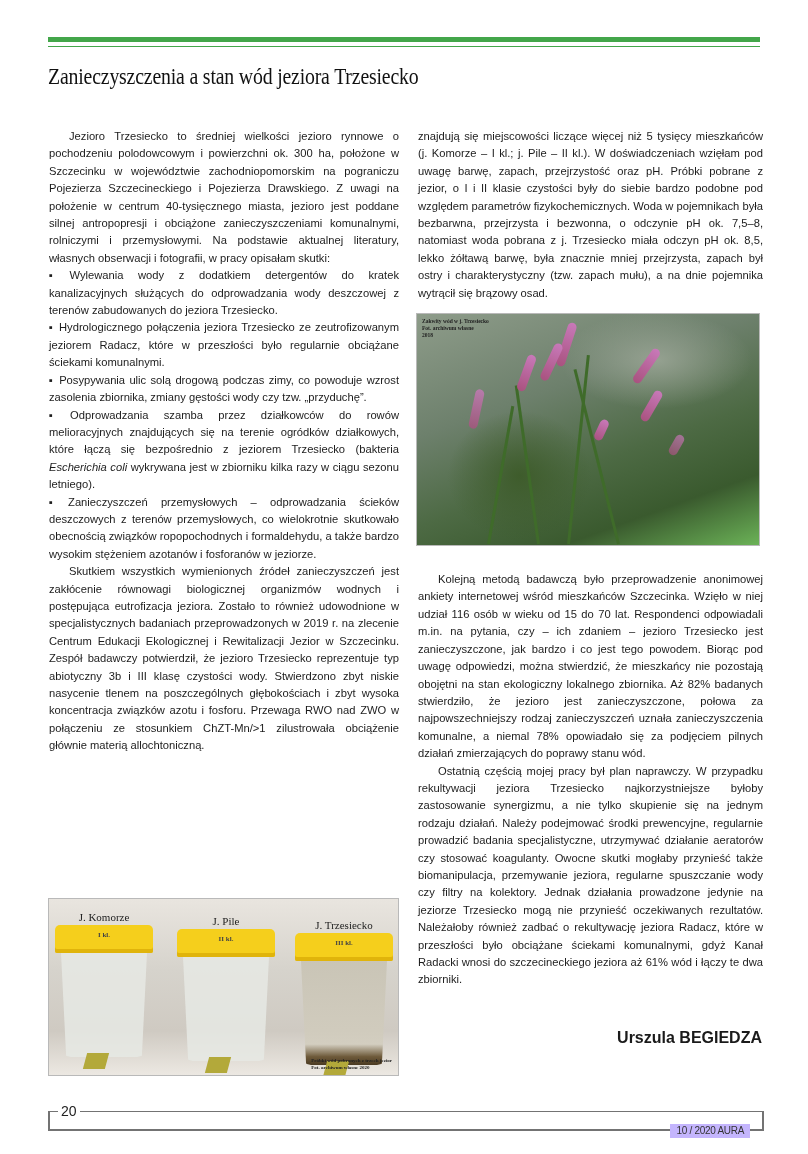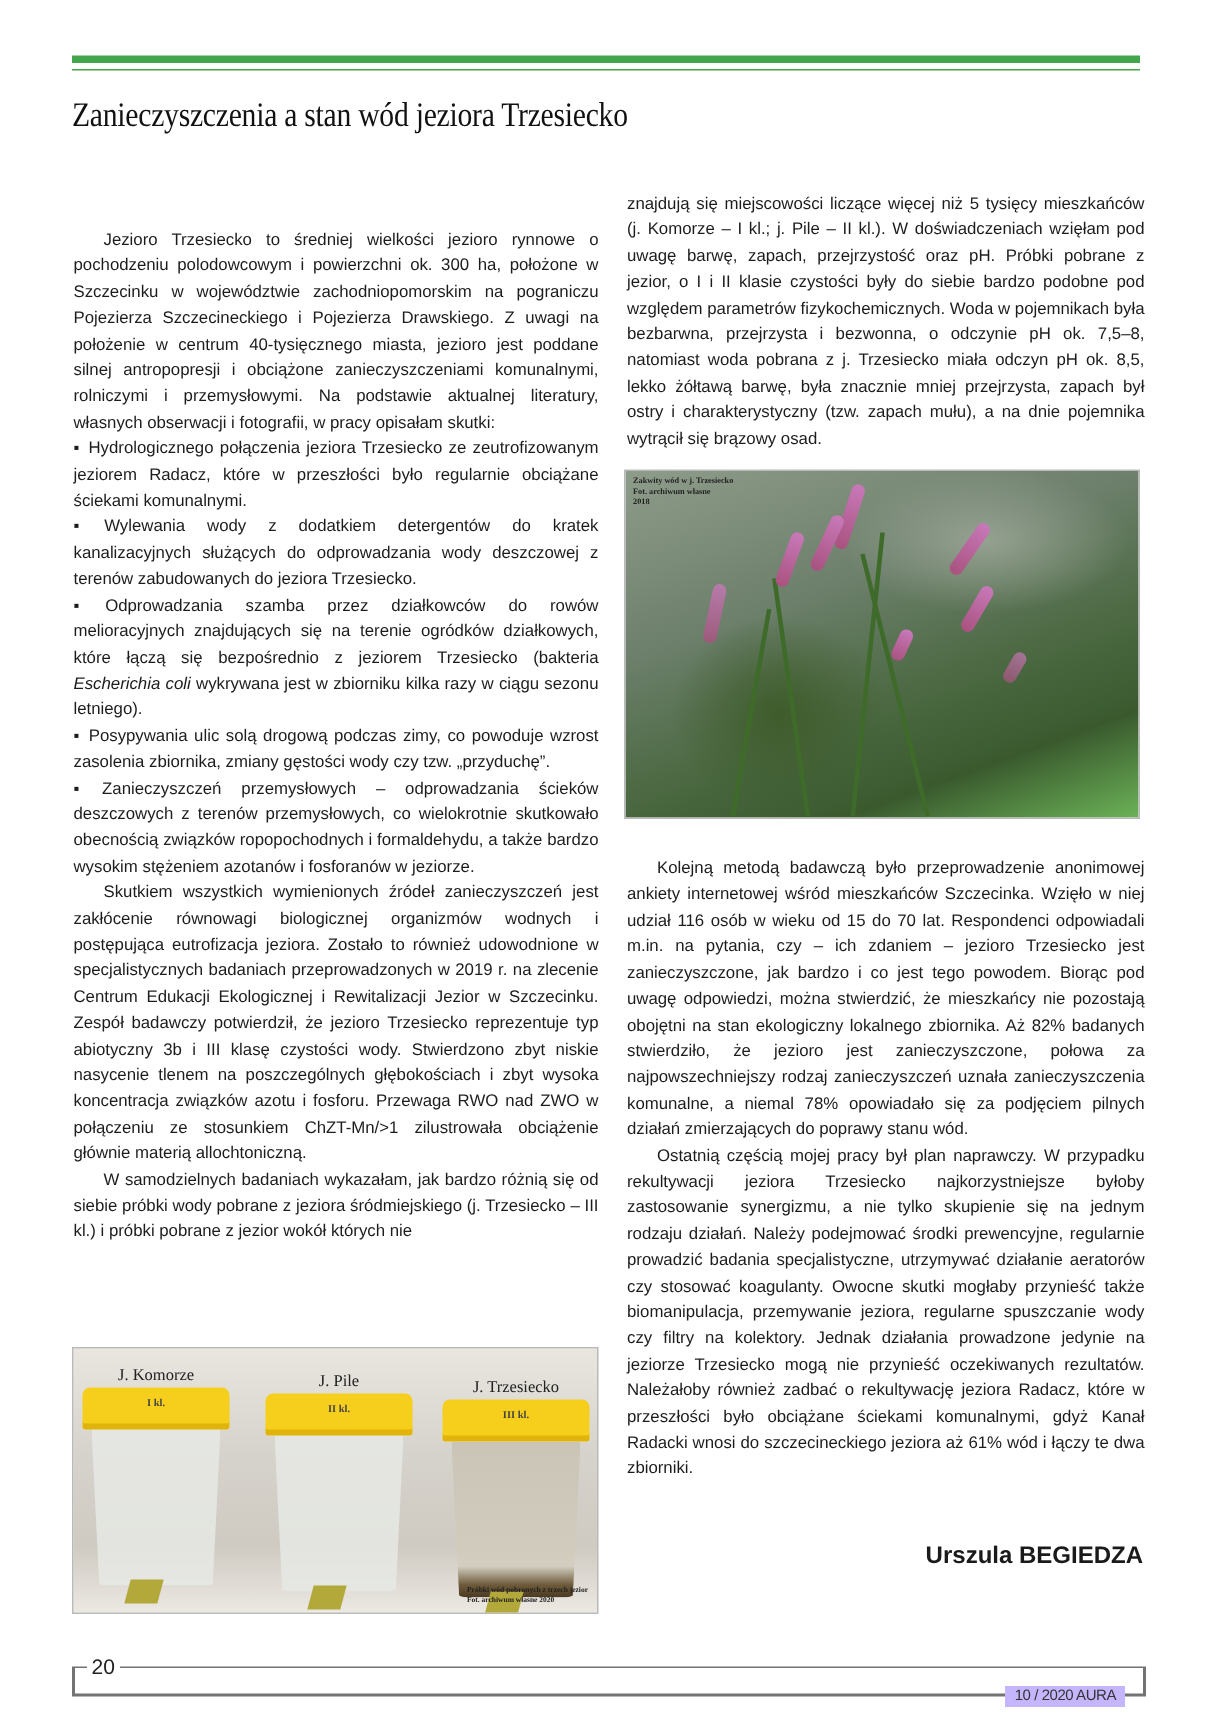--- a/index.html
+++ b/index.html
@@ -4,21 +4,21 @@
 <style>
   html, body { margin: 0; padding: 0; background: #ffffff; }
   body { width: 808px; height: 1154px; position: relative; overflow: hidden;
          font-family: "Liberation Sans", "DejaVu Sans", sans-serif; color: #1a1a1a; }
   .rule-thick { position: absolute; left: 48px; top: 37px; width: 712px; height: 5px; background: #43a64a; }
   .rule-thin  { position: absolute; left: 48px; top: 46px; width: 712px; height: 1px; background: #43a64a; }
   .title { position: absolute; left: 48px; top: 64px; margin: 0;
            font-family: "Liberation Serif", "DejaVu Serif", serif; font-weight: normal;
            font-size: 23px; letter-spacing: -0.2px; color: #111; transform: scaleX(0.86); transform-origin: left; white-space: nowrap; }
   .col { position: absolute; font-size: 11.2px; line-height: 17.4px; text-align: justify; color: #1c1c1c; }
-  .col-left { left: 49px; top: 128px; width: 350px; margin-top: 24px; }
+  .col-left { left: 49px; top: 128px; width: 350px; }
   .col-right { left: 418px; top: 128px; width: 345px; }
   .col p { margin: 0; hyphens: auto; }
   .col p.indent { text-indent: 20px; }
   .col p.bullet { text-indent: 0; }
   .col p.bullet::before { content: "\25AA"; margin-right: 5px; font-size: 11px; }
   .col em { font-style: italic; }
   .photo { position: absolute; border: 1px solid #b9b9b9; overflow: hidden; }
   .photo-plant { left: 416px; top: 313px; width: 342px; height: 231px;
       background:
         radial-gradient(ellipse 40% 30% at 70% 20%, rgba(160,170,155,0.8), transparent 70%),
@@ -54,27 +54,26 @@
 </style>
 </head>
 <body>
 
 <div class="rule-thick"></div>
 <div class="rule-thin"></div>
 <h1 class="title">Zanieczyszczenia a stan wód jeziora Trzesiecko</h1>
 
 <div class="col col-left">
   <p class="indent">Jezioro Trzesiecko to średniej wielkości jezioro rynnowe o pochodzeniu polodowcowym i powierzchni ok. 300 ha, położone w Szczecinku w województwie zachodniopomorskim na pograniczu Pojezierza Szczecineckiego i Pojezierza Drawskiego. Z uwagi na położenie w centrum 40-tysięcznego miasta, jezioro jest poddane silnej antropopresji i obciążone zanieczyszczeniami komunalnymi, rolniczymi i przemysłowymi. Na podstawie aktualnej literatury, własnych obserwacji i fotografii, w pracy opisałam skutki:</p>
+  <p class="bullet">Wylewania wody z dodatkiem detergentów do kratek kanalizacyjnych służących do odprowadzania wody deszczowej z terenów zabudowanych do jeziora Trzesiecko.</p>
   <p class="bullet">Hydrologicznego połączenia jeziora Trzesiecko ze zeutrofizowanym jeziorem Radacz, które w przeszłości było regularnie obciążane ściekami komunalnymi.</p>
-  <p class="bullet">Wylewania wody z dodatkiem detergentów do kratek kanalizacyjnych służących do odprowadzania wody deszczowej z terenów zabudowanych do jeziora Trzesiecko.</p>
+  <p class="bullet">Posypywania ulic solą drogową podczas zimy, co powoduje wzrost zasolenia zbiornika, zmiany gęstości wody czy tzw. „przyduchę”.</p>
   <p class="bullet"><span>Odprowadzania szamba przez działkowców do rowów melioracyjnych znajdujących się na terenie ogródków działkowych, które łączą się bezpośrednio z jeziorem Trzesiecko (bakteria </span><em>Escherichia coli</em><span> wykrywana jest w zbiorniku kilka razy w ciągu sezonu letniego).</span></p>
-  <p class="bullet">Posypywania ulic solą drogową podczas zimy, co powoduje wzrost zasolenia zbiornika, zmiany gęstości wody czy tzw. „przyduchę”.</p>
   <p class="bullet">Zanieczyszczeń przemysłowych – odprowadzania ścieków deszczowych z terenów przemysłowych, co wielokrotnie skutkowało obecnością związków ropopochodnych i formaldehydu, a także bardzo wysokim stężeniem azotanów i fosforanów w jeziorze.</p>
   <p class="indent">Skutkiem wszystkich wymienionych źródeł zanieczyszczeń jest zakłócenie równowagi biologicznej organizmów wodnych i postępująca eutrofizacja jeziora. Zostało to również udowodnione w specjalistycznych badaniach przeprowadzonych w 2019 r. na zlecenie Centrum Edukacji Ekologicznej i Rewitalizacji Jezior w Szczecinku. Zespół badawczy potwierdził, że jezioro Trzesiecko reprezentuje typ abiotyczny 3b i III klasę czystości wody. Stwierdzono zbyt niskie nasycenie tlenem na poszczególnych głębokościach i zbyt wysoka koncentracja związków azotu i fosforu. Przewaga RWO nad ZWO w połączeniu ze stosunkiem ChZT-Mn/&gt;1 zilustrowała obciążenie głównie materią allochtoniczną.</p>
-  <p class="indent">W samodzielnych badaniach wykazałam, jak bardzo różnią się od siebie próbki wody pobrane z jeziora śródmiejskiego (j. Trzesiecko – III kl.) i próbki pobrane z jezior wokół których nie</p>
 </div>
 
 <div class="col col-right">
   <p>znajdują się miejscowości liczące więcej niż 5 tysięcy mieszkańców (j. Komorze – I kl.; j. Pile – II kl.). W doświadczeniach wzięłam pod uwagę barwę, zapach, przejrzystość oraz pH. Próbki pobrane z jezior, o I i II klasie czystości były do siebie bardzo podobne pod względem parametrów fizykochemicznych. Woda w pojemnikach była bezbarwna, przejrzysta i bezwonna, o odczynie pH ok. 7,5–8, natomiast woda pobrana z j. Trzesiecko miała odczyn pH ok. 8,5, lekko żółtawą barwę, była znacznie mniej przejrzysta, zapach był ostry i charakterystyczny (tzw. zapach mułu), a na dnie pojemnika wytrącił się brązowy osad.</p>
   <div style="height:269px"></div>
   <p class="indent">Kolejną metodą badawczą było przeprowadzenie anonimowej ankiety internetowej wśród mieszkańców Szczecinka. Wzięło w niej udział 116 osób w wieku od 15 do 70 lat. Respondenci odpowiadali m.in. na pytania, czy – ich zdaniem – jezioro Trzesiecko jest zanieczyszczone, jak bardzo i co jest tego powodem. Biorąc pod uwagę odpowiedzi, można stwierdzić, że mieszkańcy nie pozostają obojętni na stan ekologiczny lokalnego zbiornika. Aż 82% badanych stwierdziło, że jezioro jest zanieczyszczone, połowa za najpowszechniejszy rodzaj zanieczyszczeń uznała zanieczyszczenia komunalne, a niemal 78% opowiadało się za podjęciem pilnych działań zmierzających do poprawy stanu wód.</p>
   <p class="indent">Ostatnią częścią mojej pracy był plan naprawczy. W przypadku rekultywacji jeziora Trzesiecko najkorzystniejsze byłoby zastosowanie synergizmu, a nie tylko skupienie się na jednym rodzaju działań. Należy podejmować środki prewencyjne, regularnie prowadzić badania specjalistyczne, utrzymywać działanie aeratorów czy stosować koagulanty. Owocne skutki mogłaby przynieść także biomanipulacja, przemywanie jeziora, regularne spuszczanie wody czy filtry na kolektory. Jednak działania prowadzone jedynie na jeziorze Trzesiecko mogą nie przynieść oczekiwanych rezultatów. Należałoby również zadbać o rekultywację jeziora Radacz, które w przeszłości było obciążane ściekami komunalnymi, gdyż Kanał Radacki wnosi do szczecineckiego jeziora aż 61% wód i łączy te dwa zbiorniki.</p>
 </div>
 
 <div class="photo photo-plant">

